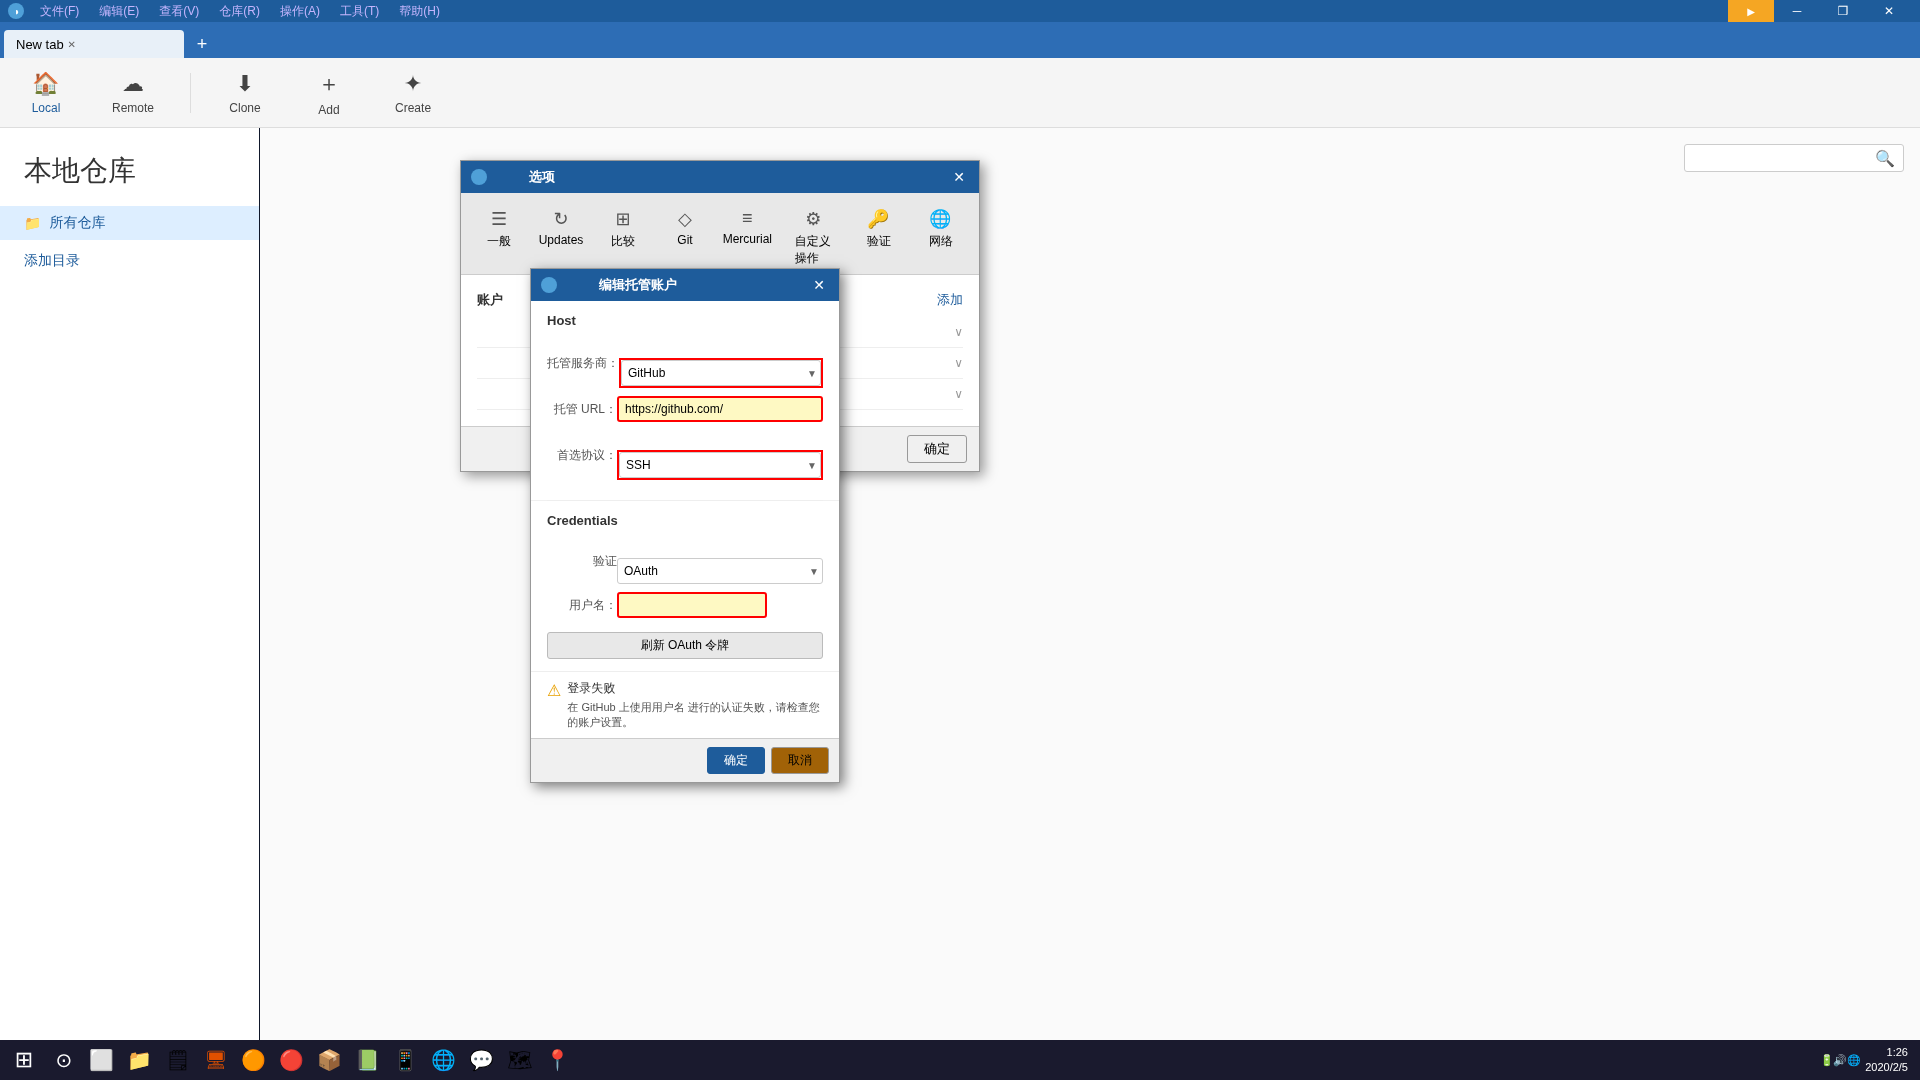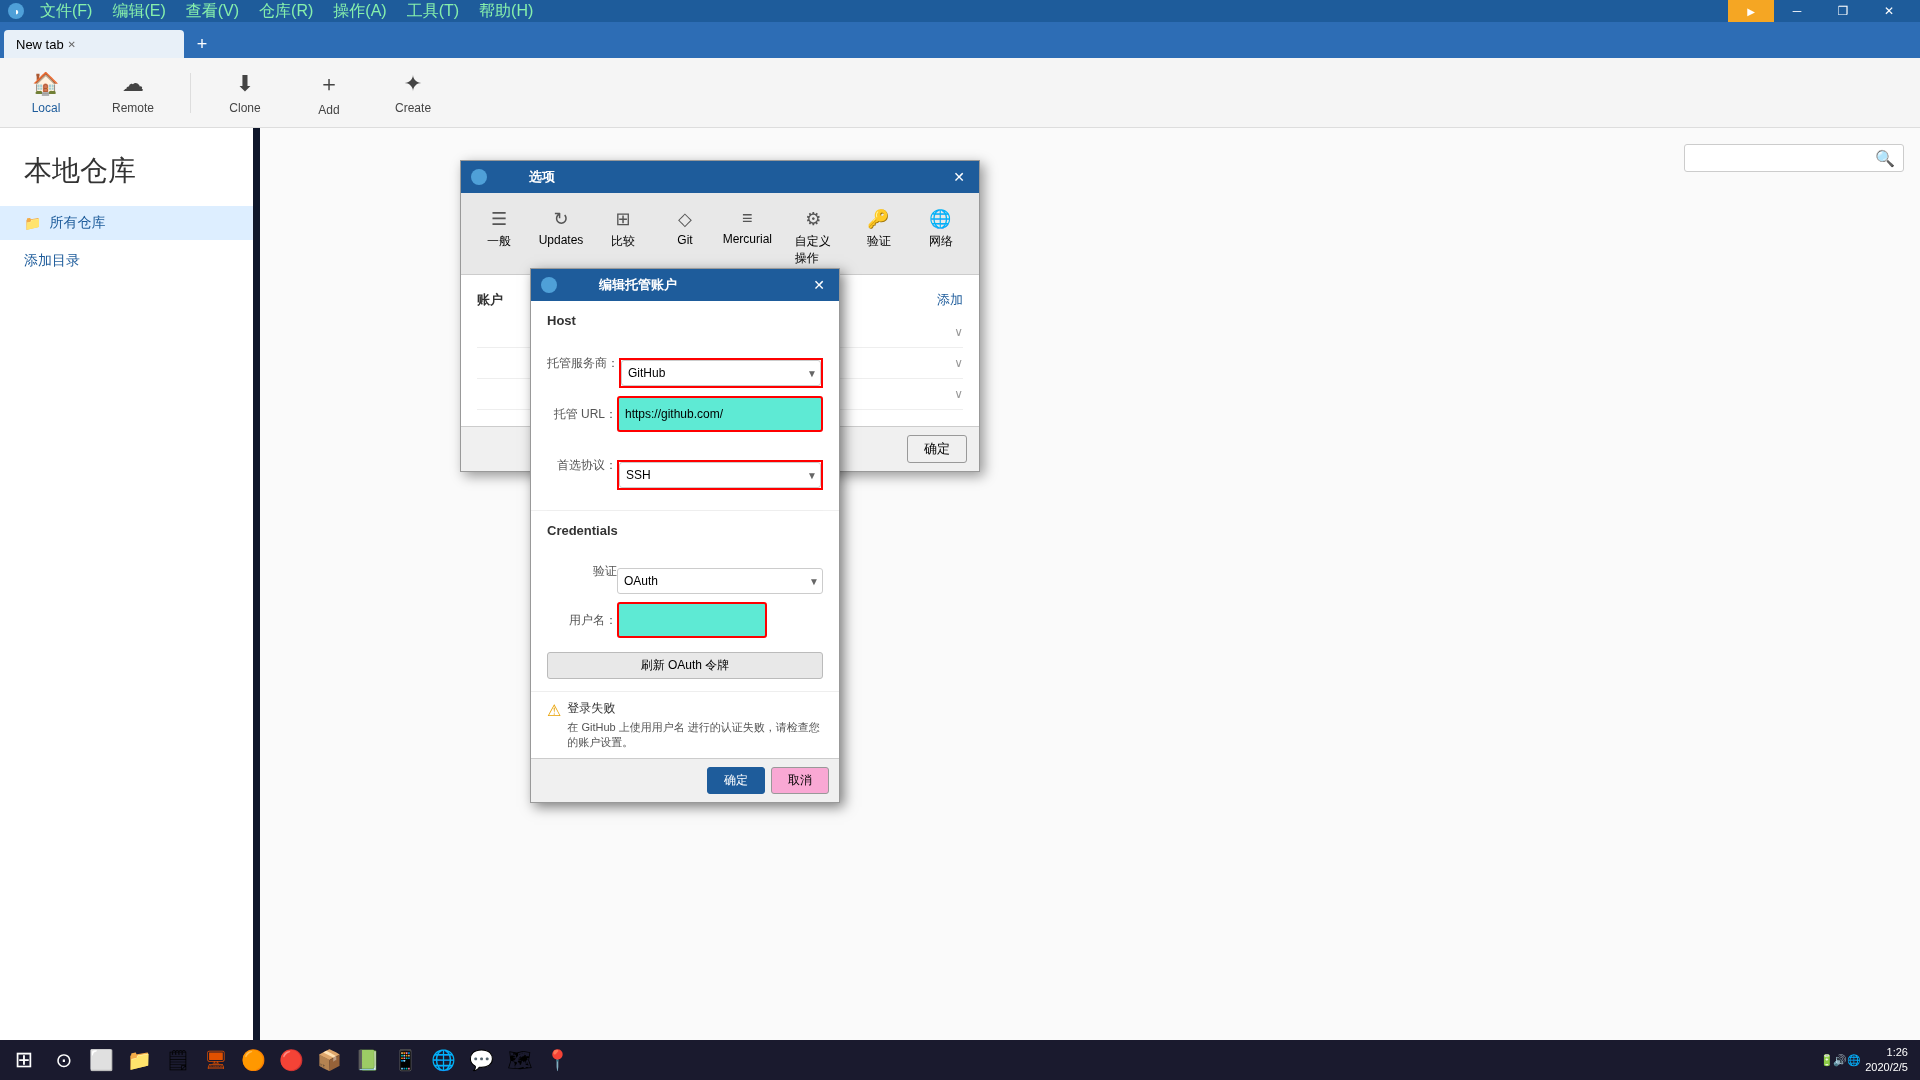--- a/index.html
+++ b/index.html
@@ -14,22 +14,22 @@
       padding: 0 8px;
       gap: 12px;
     }
     .menubar-logo {
       width: 16px; height: 16px;
       background: #4fa0d8;
       border-radius: 50%;
       display: flex; align-items: center; justify-content: center;
     }
     .menubar-item {
-      color: #86efac;
-      font-size: 16px;
+      color: #c4b5fd;
+      font-size: 12px;
       cursor: pointer;
       padding: 2px 4px;
     }
     .menubar-controls {
       margin-left: auto;
       display: flex;
       gap: 0;
     }
     .win-btn {
       width: 46px; height: 22px;
@@ -117,21 +117,21 @@
     .main {
       display: flex;
       height: calc(1080px - 22px - 36px - 70px - 40px);
       background: white;
     }
 
     
     .sidebar {
       width: 260px;
       background: white;
-      border-right: 7px solid #0f172a;
+      border-right: 1px solid #0f172a;
       padding: 16px 0;
     }
     .page-title {
       font-size: 28px;
       font-weight: 300;
       padding: 8px 24px 16px;
       color: #333;
     }
     .sidebar-item {
       padding: 8px 24px;
@@ -310,26 +310,26 @@
     }
     .form-label {
       font-size: 12px;
       color: #555;
       text-align: right;
       min-width: 70px;
       flex-shrink: 0;
     }
     .form-control {
       flex: 1;
-      height: 36px;
+      height: 26px;
       border: 1px solid #ccc;
       border-radius: 3px;
       font-size: 12px;
       padding: 2px 6px;
-      background: #5eead4;
+      background: #fef9c3;
     }
     .form-control-select {
       flex: 1;
       height: 26px;
       border: 1px solid #ccc;
       border-radius: 3px;
       font-size: 12px;
       padding: 2px 4px;
       background: white;
       appearance: none;
@@ -400,21 +400,21 @@
       display: flex;
       justify-content: flex-end;
       padding: 8px 10px;
       background: #f0f0f0;
       border-top: 1px solid #ccc;
       gap: 6px;
     }
     .edit-btn {
       padding: 4px 16px;
       border: 1px solid #999;
-      background: #f9a8d4;
+      background: #a16207;
       border-radius: 3px;
       font-size: 12px;
       cursor: pointer;
     }
     .edit-btn.primary {
       background: #1e5c9b;
       color: white;
       border-color: #1e5c9b;
     }
 

